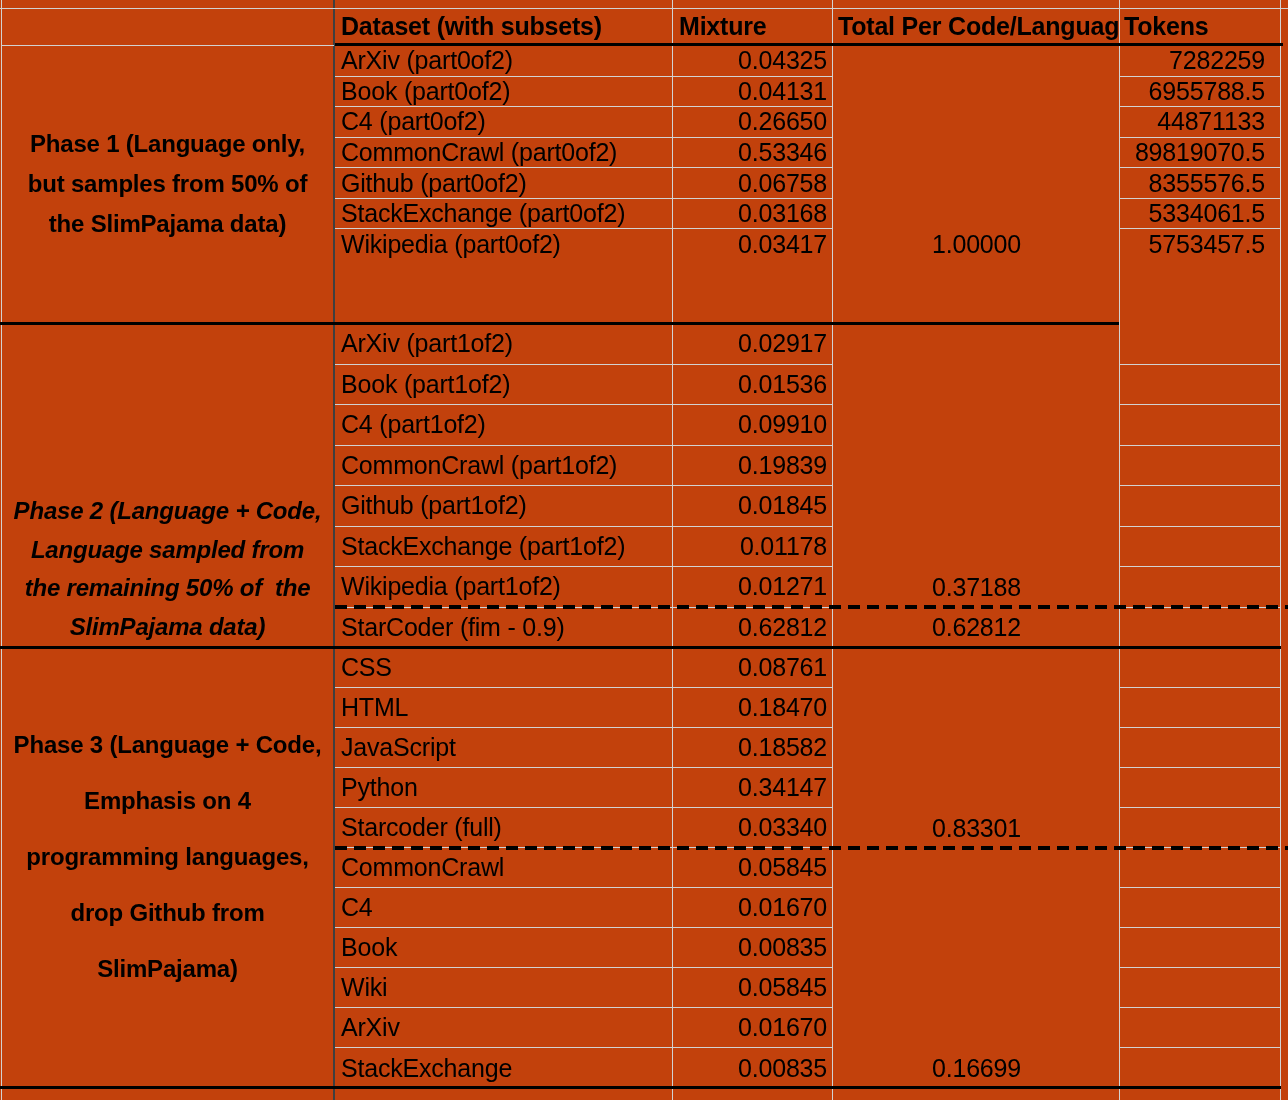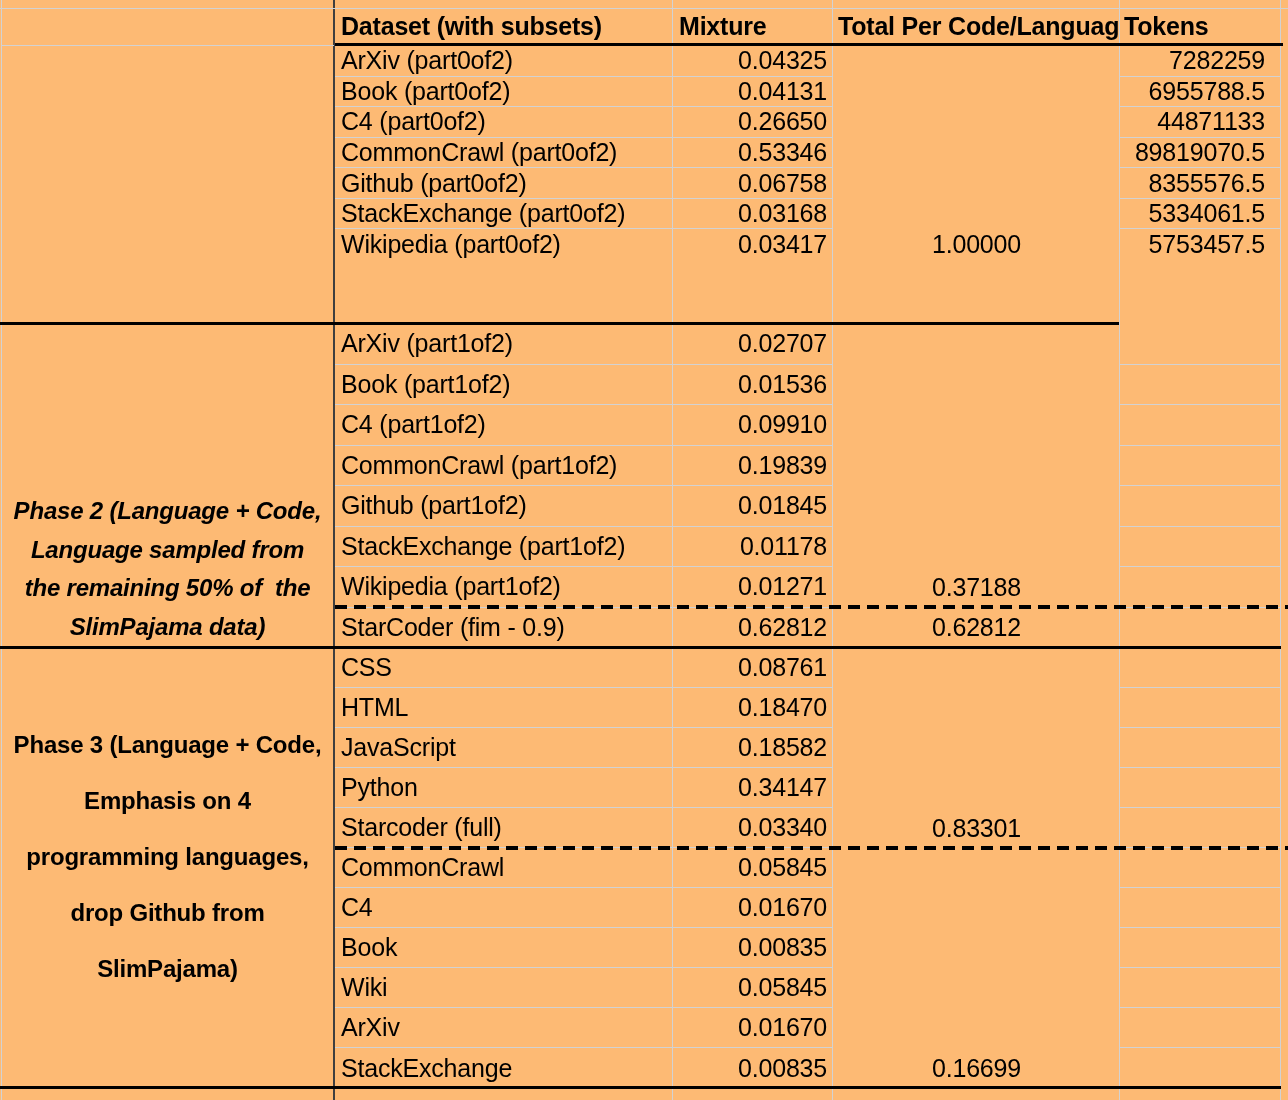--- a/index.html
+++ b/index.html
@@ -1,17 +1,17 @@
 <!DOCTYPE html>
 <html><head>
 <meta charset="utf-8">
 <style>
   html,body{margin:0;padding:0;background:#fff;}
   .sheet{
-    position:relative;width:1288px;height:1100px;background:#fdba74;overflow:hidden;
+    position:relative;width:1288px;height:1100px;background:#c2410c;overflow:hidden;
     font-family:"Liberation Sans","DejaVu Sans",sans-serif;color:#000;
     font-size:25px;letter-spacing:-0.2px;
   }
   
   .vline{position:absolute;top:0;height:1100px;width:1px;background:#d2d2d2;}
   .vline-dark{position:absolute;top:0;height:1100px;width:2px;background:#3f3f3f;}
   .hline{position:absolute;height:1px;background:#d2d2d2;}
   .thick{position:absolute;height:3px;background:#000;}
   .dashed{position:absolute;height:4px;
     background:repeating-linear-gradient(90deg,#000 0 12px,transparent 12px 19px);}
@@ -39,20 +39,23 @@
 </head>
 <body>
 
 <div class="sheet">
 
   <div class="hcell" style="left:335px;width:338px;">Dataset (with subsets)</div>
   <div class="hcell" style="left:673px;width:160px;">Mixture</div>
   <div class="hcell" style="left:833px;width:287px;padding-left:5px;">Total Per Code/Languag</div>
   <div class="hcell" style="left:1120px;width:161px;padding-left:4px;">Tokens</div>
 
+  <div class="plabel center" style="top:46px;height:276px;line-height:40px;">Phase 1 (Language only,
+but samples from 50% of
+the SlimPajama data)</div>
   <div class="plabel bottom" style="top:324px;height:322px;line-height:38.5px;padding-bottom:14px;font-style:italic;">Phase 2 (Language + Code,
 Language sampled from
 the remaining 50% of  the
 SlimPajama data)</div>
   <div class="plabel center" style="top:632px;height:438px;line-height:56px;padding-top:6px;">Phase 3 (Language + Code,
 Emphasis on 4
 programming languages,
 drop Github from
 SlimPajama)</div>
 
@@ -91,21 +94,21 @@
       <div class="cell ds">Wikipedia (part0of2)</div>
       <div class="cell mx">0.03417</div>
       <div class="cell tt">1.00000</div>
       <div class="cell tk">5753457.5</div>
     </div>
   </div>
 
   <div class="pblock" style="top:324px;height:324px;grid-template-rows:repeat(8,1fr);">
     <div class="row">
       <div class="cell ds">ArXiv (part1of2)</div>
-      <div class="cell mx">0.02707</div>
+      <div class="cell mx">0.02917</div>
       <div class="cell tk"></div>
     </div>
     <div class="row">
       <div class="cell ds">Book (part1of2)</div>
       <div class="cell mx">0.01536</div>
       <div class="cell tk"></div>
     </div>
     <div class="row">
       <div class="cell ds">C4 (part1of2)</div>
       <div class="cell mx">0.09910</div>

